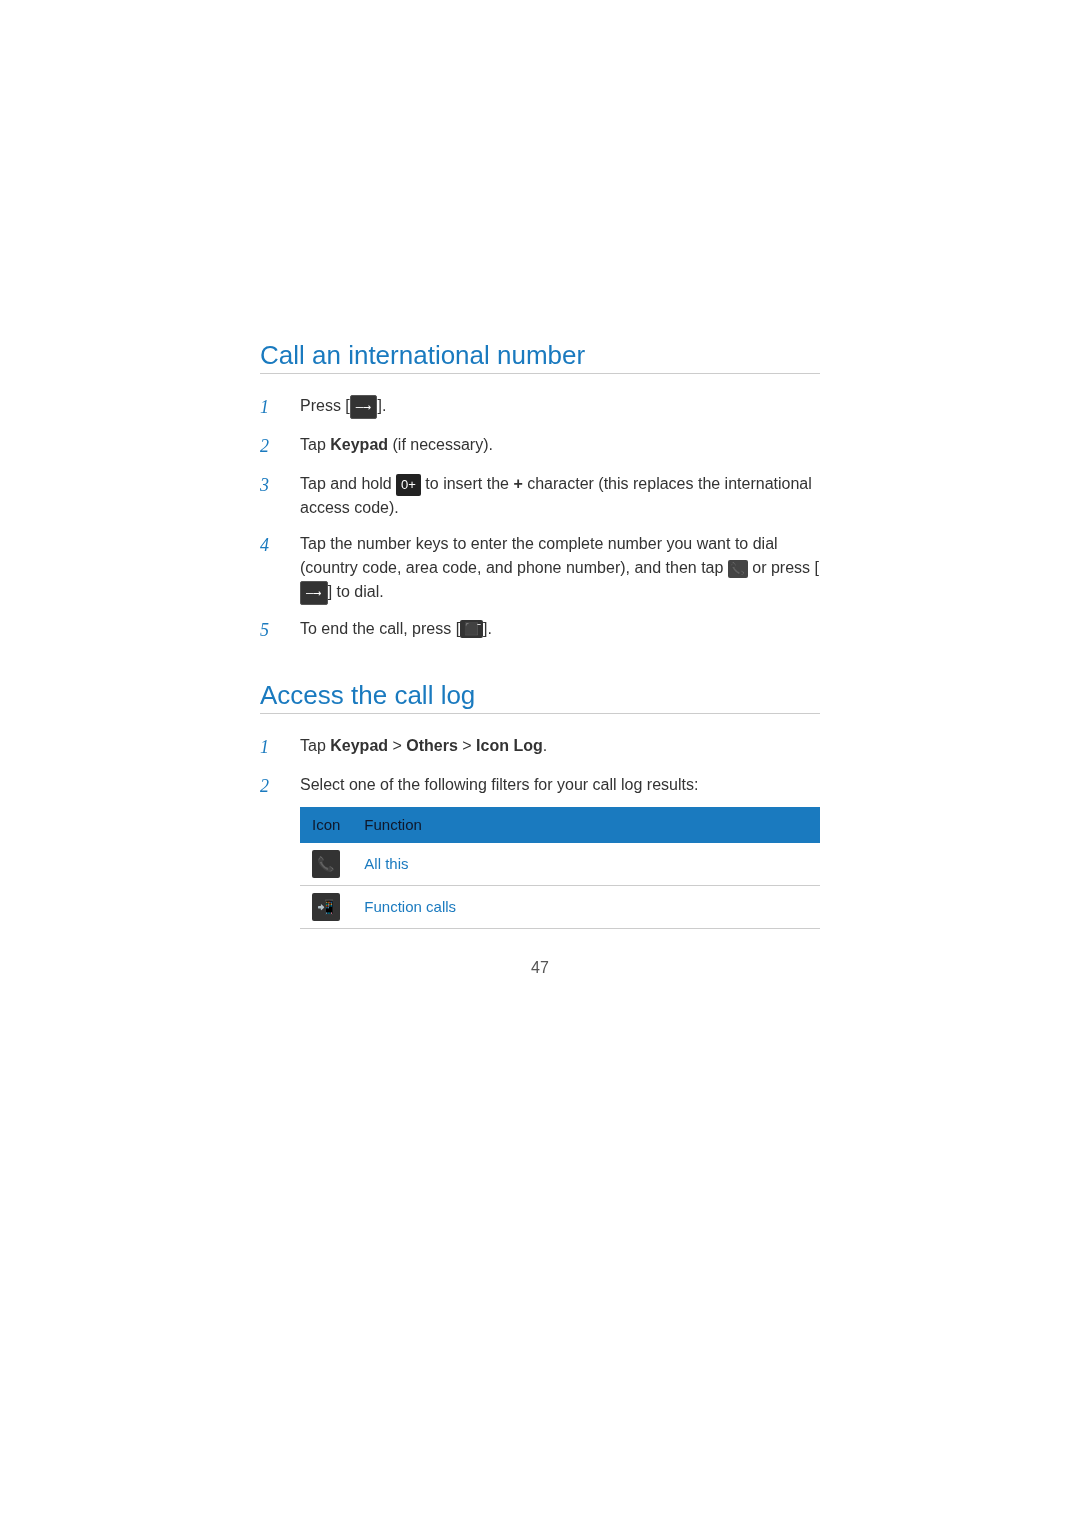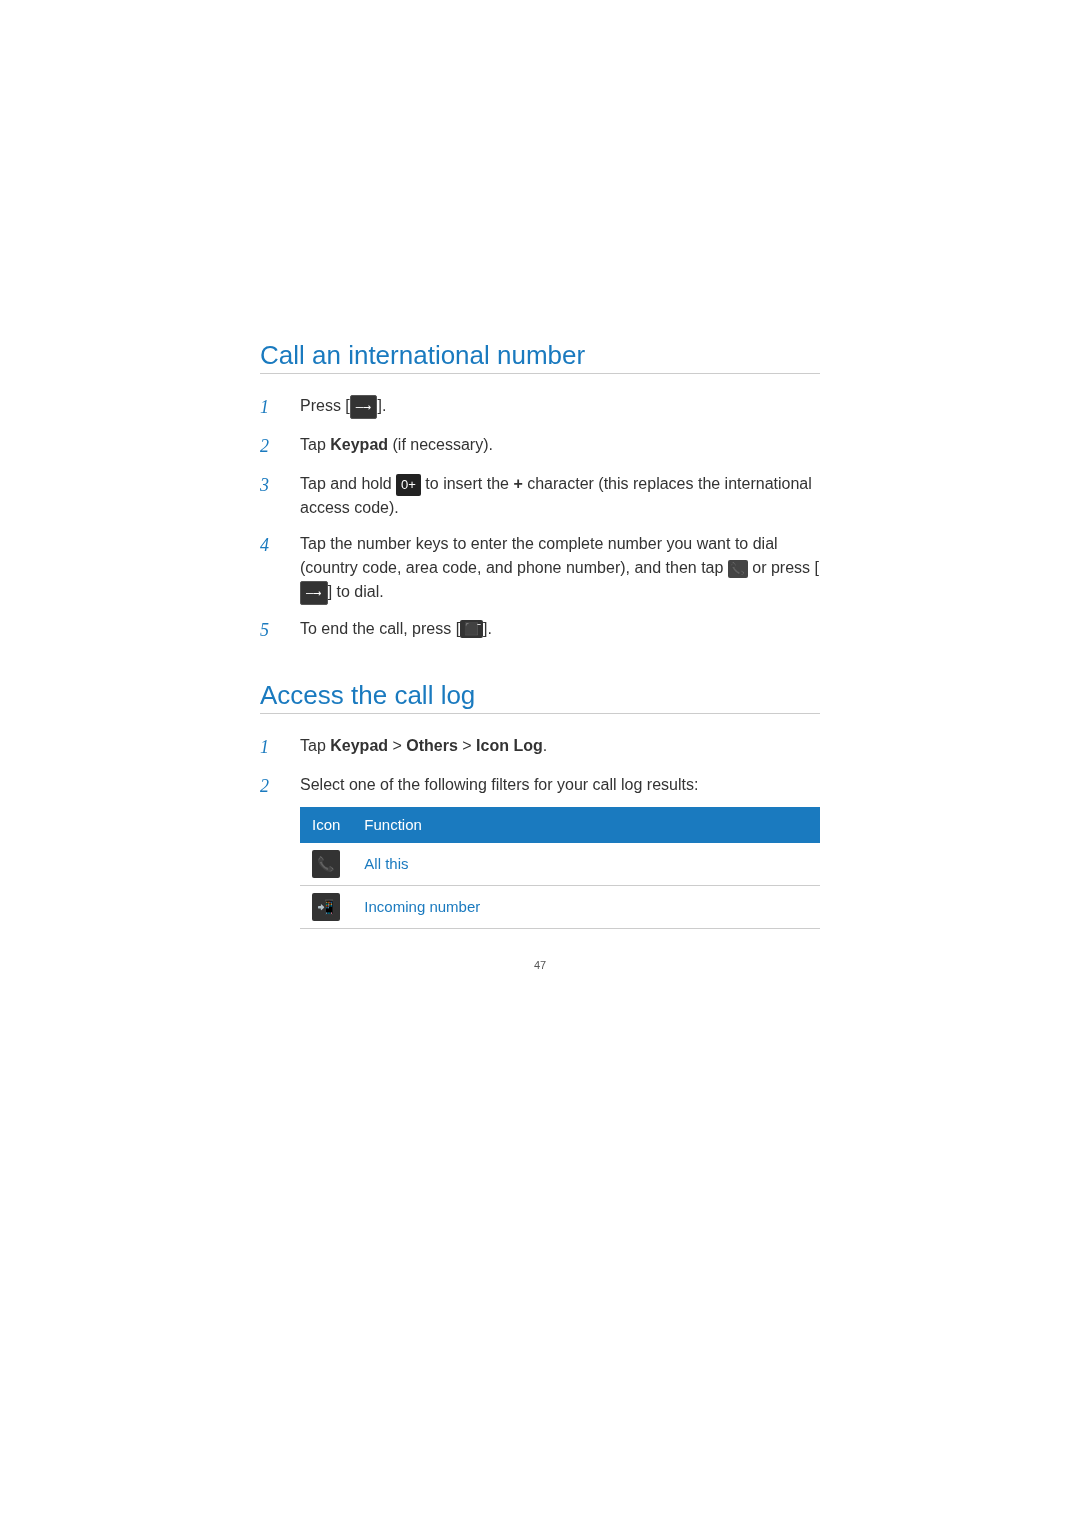--- a/index.html
+++ b/index.html
@@ -115,21 +115,21 @@
 
     
     .call-log-table {
       width: 100%;
       border-collapse: collapse;
       margin-top: 10px;
     }
 
     .call-log-table thead tr {
       background-color: #1a7abf;
-      color: #ffffff;
+      color: #0f172a;
       padding-left: 36px;
     }
 
     .call-log-table thead th {
       padding: 7px 12px;
       font-size: 15px;
       font-weight: normal;
       text-align: left;
     }
 
@@ -157,21 +157,21 @@
       display: inline-flex;
       align-items: center;
       justify-content: center;
       color: white;
       font-size: 14px;
     }
 
     .page-number {
       text-align: center;
       margin-top: 20px;
-      font-size: 11px;
+      font-size: 16px;
       color: #555;
     }
   </style>
 </head>
 <body>
 
 <div class="page-content">
 
   <div class="section-gap">
     <h2 class="section-title">Call an international number</h2>
@@ -244,21 +244,21 @@
               <tr>
                 <td class="icon-cell">
                   <span class="icon-img">📞</span>
                 </td>
                 <td>All this</td>
               </tr>
               <tr>
                 <td class="icon-cell">
                   <span class="icon-img">📲</span>
                 </td>
-                <td>Incoming number</td>
+                <td>Function calls</td>
               </tr>
             </tbody>
           </table>
         </span>
       </li>
     </ol>
   </div>
 
   <div class="page-number">47</div>
 

